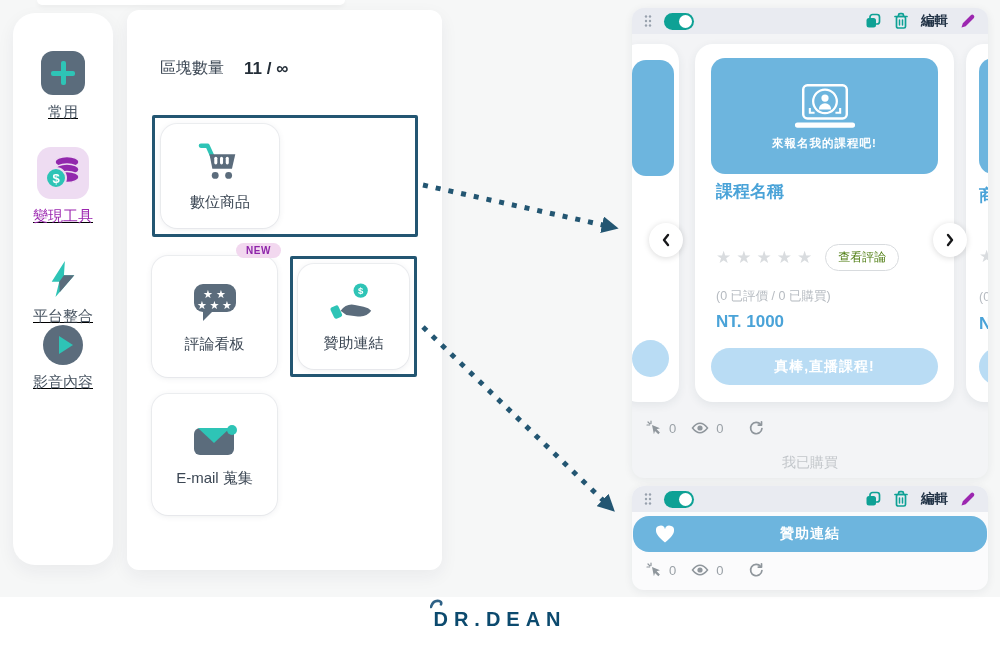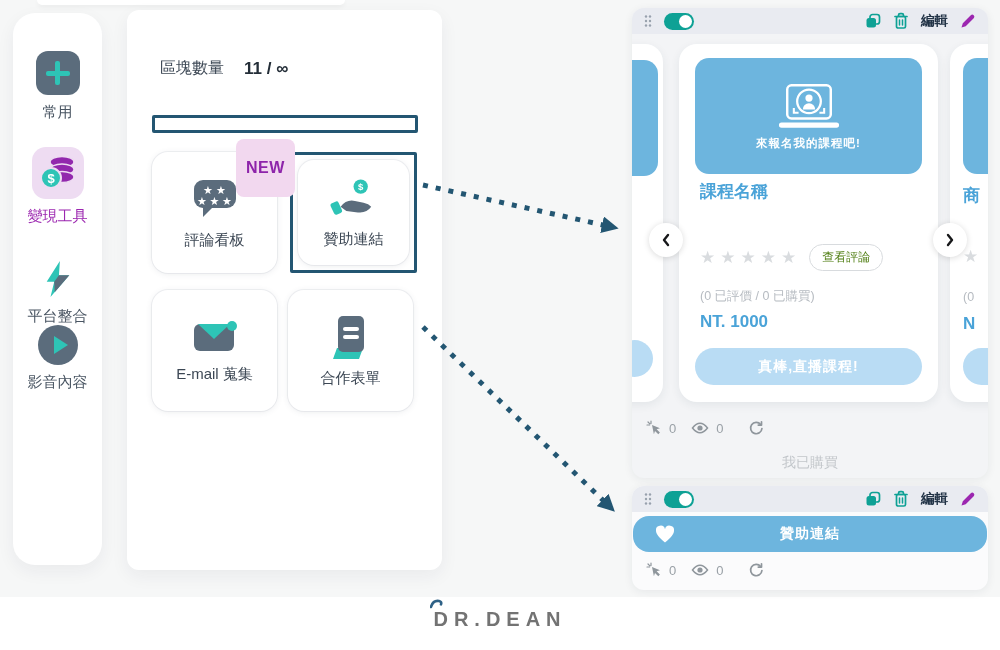--- a/index.html
+++ b/index.html
@@ -3,23 +3,23 @@
 <meta charset="utf-8">
 <style>
   html,body{margin:0;padding:0;background:#fff;}
   .stage{position:relative;width:1000px;height:650px;background:#ffffff;overflow:hidden;
          font-family:"Liberation Sans","DejaVu Sans",sans-serif;-webkit-font-smoothing:antialiased;}
   .app-bg{position:absolute;left:0;top:0;width:1000px;height:597px;background:#f6f7f7;}
   .top-sliver{position:absolute;left:37px;top:0;width:308px;height:5px;background:#fff;
               border-radius:0 0 12px 12px;box-shadow:0 2px 5px rgba(0,0,0,.05);}
 
   
-  .sidebar{position:absolute;left:13px;top:13px;width:89px;height:552px;background:#fff;
+  .sidebar{position:absolute;left:13px;top:13px;width:100px;height:552px;background:#fff;
            border-radius:22px;box-shadow:0 6px 18px rgba(30,40,60,.06);display:flex;flex-direction:column;
-           align-items:center;padding-top:38px;box-sizing:border-box;}
+           align-items:center;padding-top:38px;box-sizing:border-box;text-decoration:underline;}
   .side-item{display:flex;flex-direction:column;align-items:center;cursor:pointer;}
   .side-label{margin-top:8px;font-size:15px;color:#4a5663;line-height:18px;}
   .side-item.active .side-label{color:#9c27b0;}
   .mb1{margin-bottom:26px}.mb2{margin-bottom:34px}.mb3{margin-bottom:38px}
   .ic-plus{width:44px;height:44px;background:#5b6c7c;border-radius:12px;position:relative;}
   .ic-plus::before,.ic-plus::after{content:'';position:absolute;background:#2ec4b6;border-radius:2px;}
   .ic-plus::before{left:10px;top:19.5px;width:24px;height:5px;}
   .ic-plus::after{left:19.5px;top:10px;width:5px;height:24px;}
   .ic-coins-wrap{width:52px;height:52px;background:#eedcf2;border-radius:14px;display:grid;place-items:center;}
   .ic-play{width:40px;height:40px;background:#5b6c7c;border-radius:50%;position:relative;}
@@ -37,38 +37,38 @@
   .sel-wrap{border:3px solid #235672;padding:5px;box-sizing:border-box;border-radius:2px;}
   .block-card{background:#fff;border-radius:16px;box-shadow:0 1px 6px rgba(60,70,90,.10),0 0 0 1px #f2f3f5;
               display:flex;flex-direction:column;align-items:center;justify-content:center;cursor:pointer;}
   .bc-118{width:118px;height:104px;}
   .bc-125{width:125px;height:121px;}
   .bc-111{width:111px;height:105px;}
   .block-label{font-size:15px;color:#3c4754;margin-top:9px;}
   .row2{margin-top:19px;display:flex;gap:13px;position:relative;align-items:flex-start;}
   .row3{margin-top:17px;display:flex;gap:11px;}
   .new-badge{position:absolute;left:84px;top:-13px;background:#f2d8ef;color:#8e24aa;font-weight:bold;
-             font-size:16px;padding:20px 10px;border-radius:8px;z-index:2;letter-spacing:.5px;}
+             font-size:10px;padding:2px 10px;border-radius:8px;z-index:2;letter-spacing:.5px;}
 
   
   .arrows{position:absolute;left:0;top:0;width:1000px;height:650px;pointer-events:none;z-index:5;}
 
   
   .widget{position:absolute;left:632px;width:356px;border-radius:12px;overflow:hidden;
           box-shadow:0 2px 10px rgba(30,40,60,.07);}
   .w-course{top:8px;height:470px;background:#f3f4f6;}
   .w-sponsor{top:486px;height:104px;background:#fbfbfc;}
   .w-toolbar{height:26px;background:#e9ebf1;display:flex;align-items:center;padding:0 12px;gap:12px;}
   .toolbar-spacer{flex:1;}
   .toggle{width:30px;height:17px;border-radius:9px;background:#0ea195;position:relative;cursor:pointer;}
   .toggle::after{content:'';position:absolute;right:2px;top:2px;width:13px;height:13px;border-radius:50%;background:#fff;}
   .edit-label{font-size:13.5px;color:#233447;font-weight:bold;}
   .tb-icon{cursor:pointer;display:grid;place-items:center;}
   .c-body{position:relative;height:444px;}
-  .pcard{position:absolute;background:#fff;border-radius:18px;box-shadow:0 3px 10px rgba(40,60,80,.08);}
+  .pcard{position:absolute;background:#fff;border-radius:18px;box-shadow:0 3px 10px rgba(40,60,80,.08);margin-left:16px;}
   .card-left{left:-28px;top:10px;width:59px;height:358px;}
   .card-main{left:47px;top:10px;width:259px;height:358px;}
   .card-right{left:318px;top:10px;width:80px;height:358px;}
   .c-img{position:absolute;left:16px;top:14px;width:227px;height:116px;border-radius:14px;background:#6db5de;
          display:flex;flex-direction:column;align-items:center;justify-content:center;}
   .c-img-caption{font-size:11.5px;font-weight:bold;color:#fff;margin-top:2px;letter-spacing:1px;}
   .c-title{position:absolute;left:21px;top:136px;font-size:17px;font-weight:bold;color:#4aa3d8;}
   .c-stars-row{position:absolute;left:21px;top:200px;display:flex;align-items:center;}
   .stars{font-size:17px;color:#d9dcdf;letter-spacing:5px;}
   .review-pill{margin-left:8px;border:1px solid #d8dbde;border-radius:999px;padding:4px 12px;font-size:12px;
@@ -96,21 +96,21 @@
   .m-num{margin-right:8px;color:#9aa1a7;}
   .c-purchased{position:absolute;left:0;right:0;top:420px;text-align:center;color:#c2c6ca;font-size:14px;}
   .sp-banner{position:absolute;left:1px;right:1px;top:30px;height:36px;border-radius:16px;background:#6db5de;cursor:pointer;}
   .sp-heart{position:absolute;left:22px;top:9px;}
   .sp-label{position:absolute;left:0;right:0;top:0;height:36px;display:flex;align-items:center;justify-content:center;
             color:#fff;font-weight:bold;font-size:14px;letter-spacing:1px;}
 
   
   .brand{position:absolute;left:0;right:0;top:608px;display:flex;justify-content:center;}
   .brand-inner{position:relative;}
-  .brand-text{font-size:20px;font-weight:bold;color:#737373;letter-spacing:6px;}
+  .brand-text{font-size:20px;font-weight:bold;color:#0c4a6e;letter-spacing:6px;}
   .brand-curl{position:absolute;left:-3px;top:-9px;}
 </style>
 </head>
 <body>
 
 <div class="stage">
   <div class="app-bg"></div>
   <div class="top-sliver"></div>
 
   <div class="sidebar">
@@ -144,20 +144,32 @@
   </div>
 
   <div class="panel">
     <div class="count-row">
       <span class="count-label">區塊數量</span>
       <span class="count-value">11 / ∞</span>
     </div>
     <div class="blocks">
 
       <div class="sel-box">
+        <div class="block-card bc-118">
+          <svg width="50" height="44" viewBox="0 0 50 46">
+            <path d="M5 6 h7 l5 11" stroke="#2ec4b6" stroke-width="4.5" fill="none" stroke-linecap="round" stroke-linejoin="round"></path>
+            <path d="M14 15 h27 l-3.5 15 h-20.5 z" fill="#5b6c7c"></path>
+            <rect x="19" y="17.5" width="3.2" height="8" rx="1.6" fill="#fff"></rect>
+            <rect x="25" y="17.5" width="3.2" height="8" rx="1.6" fill="#fff"></rect>
+            <rect x="31" y="17.5" width="3.2" height="8" rx="1.6" fill="#fff"></rect>
+            <circle cx="20" cy="37" r="3.6" fill="#5b6c7c"></circle>
+            <circle cx="34" cy="37" r="3.6" fill="#5b6c7c"></circle>
+          </svg>
+          <div class="block-label">數位商品</div>
+        </div>
       </div>
 
       <div class="row2">
         <div class="new-badge">NEW</div>
         <div class="block-card bc-125">
           <svg width="50" height="46" viewBox="0 0 50 46">
             <rect x="4" y="4" width="42" height="28" rx="9" fill="#5b6c7c"></rect>
             <path d="M13 30 v11 l11 -11 z" fill="#5b6c7c"></path>
             <text x="18" y="18" font-size="11" fill="#fff" text-anchor="middle">★</text>
             <text x="31" y="18" font-size="11" fill="#fff" text-anchor="middle">★</text>
@@ -182,29 +194,20 @@
 
       <div class="row3">
         <div class="block-card bc-125">
           <svg width="46" height="38" viewBox="0 0 46 38">
             <rect x="2" y="6" width="40" height="27" rx="6" fill="#5b6c7c"></rect>
             <polygon points="6,6 38,6 22,21" fill="#2ec4b6"></polygon>
             <circle cx="40" cy="8" r="5" fill="#2ec4b6"></circle>
           </svg>
           <div class="block-label">E-mail 蒐集</div>
         </div>
-        <div class="block-card bc-125">
-          <svg width="40" height="46" viewBox="0 0 40 46">
-            <polygon points="6,34 32,34 28,45 2,45" fill="#2ec4b6"></polygon>
-            <rect x="7" y="2" width="26" height="36" rx="5" fill="#5b6c7c"></rect>
-            <rect x="12" y="13" width="16" height="4" rx="2" fill="#fff"></rect>
-            <rect x="12" y="21" width="16" height="4" rx="2" fill="#fff"></rect>
-          </svg>
-          <div class="block-label">合作表單</div>
-        </div>
       </div>
 
     </div>
   </div>
 
   <svg class="arrows">
     <defs>
       <marker id="ah" viewBox="0 0 10 10" refX="6" refY="5" markerWidth="3.4" markerHeight="3.4" orient="auto-start-reverse">
         <path d="M0,0 L10,5 L0,10 z" fill="#235672"></path>
       </marker>

